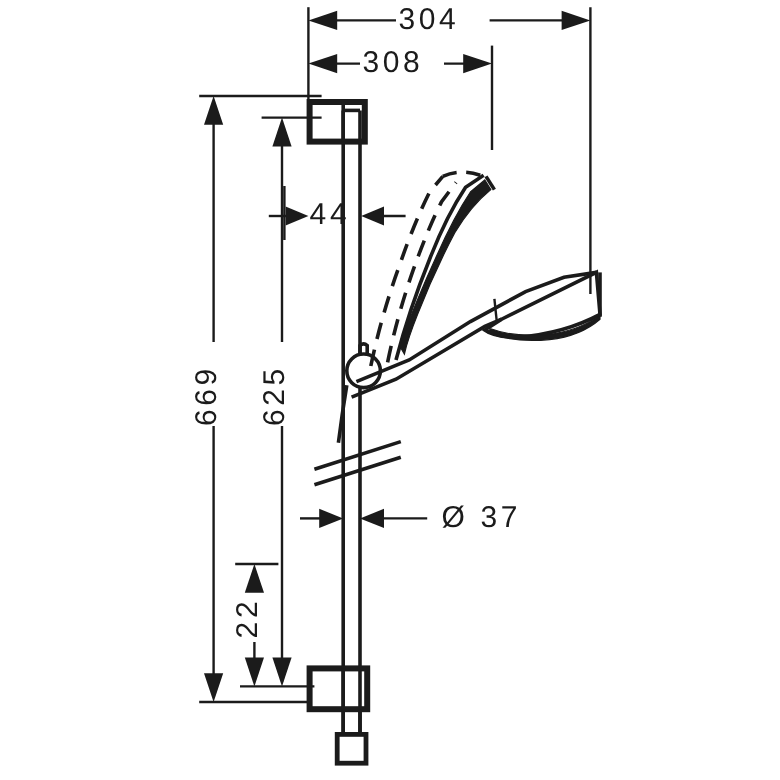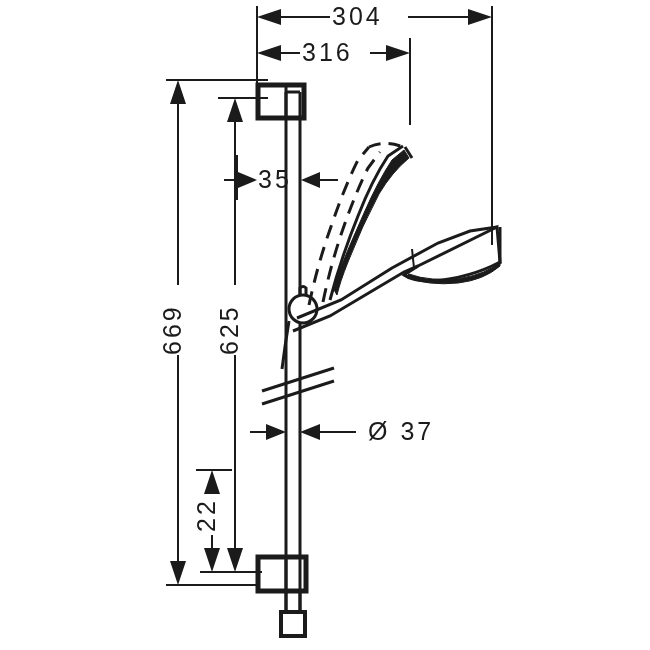--- a/index.html
+++ b/index.html
@@ -150,23 +150,23 @@
       <path d="M330,300 Q341,258 358,216 Q372,180 388,156 L403,146" fill="none" stroke="#1b1b1b" stroke-width="3"></path>
       <path d="M405,147 L412,158" fill="none" stroke="#1b1b1b" stroke-width="3"></path>
 
       <path d="M333,288 Q347,250 364,213 Q378,181 392,160 L404,150 L409,158 Q392,172 379,194 Q362,226 348,262 Q340,282 337,295 Z" fill="#1b1b1b" stroke="#1b1b1b" stroke-width="1"></path>
     </g>
 
   </svg>
 
   <div class="dimtext" style="left:332px;top:4px;">304</div>
 
-  <div class="dimtext" style="left:302px;top:40px;">316</div>
+  <div class="dimtext" style="left:302px;top:40px;">308</div>
 
-  <div class="dimtext" style="left:258px;top:167px;">35</div>
+  <div class="dimtext" style="left:258px;top:167px;">44</div>
 
   <div class="dimtext" style="left:368px;top:419px;">Ø 37</div>
 
   <div class="dimtext rot" style="left:160px;top:355px;transform:rotate(-90deg);">669</div>
 
   <div class="dimtext rot" style="left:217px;top:355px;transform:rotate(-90deg);">625</div>
 
   <div class="dimtext rot" style="left:194px;top:532px;transform:rotate(-90deg);">22</div>
 
 </div>

